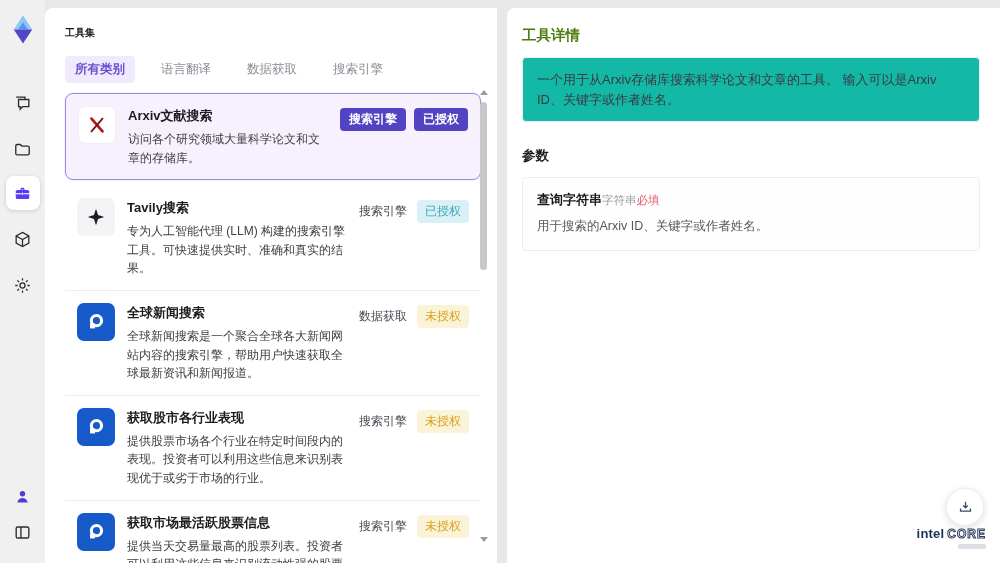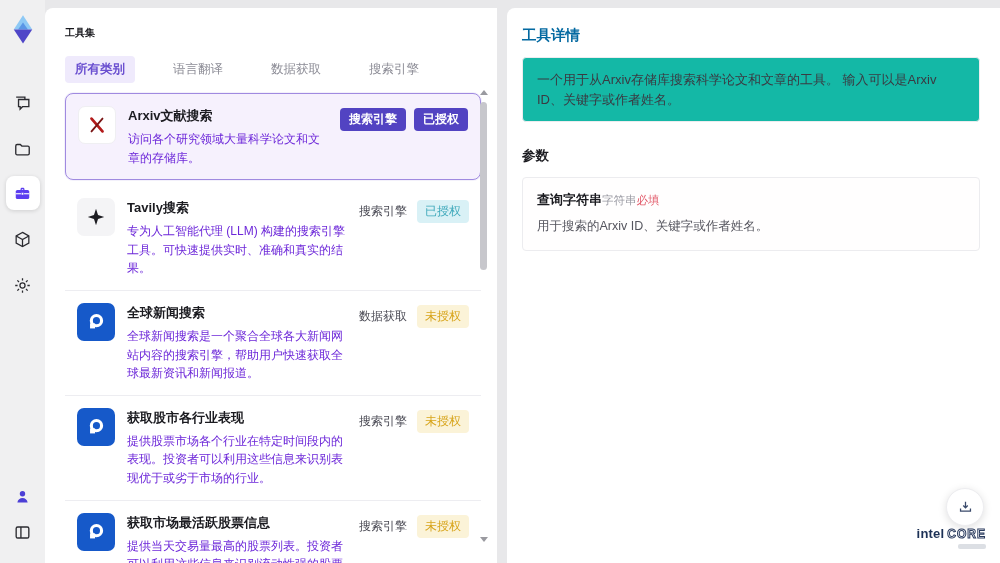--- a/index.html
+++ b/index.html
@@ -19,51 +19,51 @@
   .rail-spacer { flex:1; }
   .rail-icon.user { margin-bottom:2px; }
   .rail-icon.panel { margin-bottom:14px; }
 
   
   .panel-left { position:absolute; left:45px; top:8px; width:452px; height:555px; background:#ffffff; border-radius:8px 0 0 0; overflow:hidden; }
   .panel-right { position:absolute; left:507px; top:8px; width:493px; height:555px; background:#ffffff; border-radius:8px 0 0 0; }
 
   
   .pl-title { font-size:10px; font-weight:bold; color:#17171c; padding:18px 0 0 20px; }
-  .tabs { display:flex; align-items:center; gap:28px; padding:16px 0 0 20px; }
+  .tabs { display:flex; align-items:center; gap:16px; padding:16px 0 0 20px; }
   .tab { font-size:12.5px; color:#8b8b95; padding:5px 10px; border-radius:4px; cursor:pointer; white-space:nowrap; }
   .tab.active { background:#efeafc; color:#6a4fd0; font-weight:bold; }
 
   .tool-list { margin:10px 20px 0 20px; width:416px; }
   .tool-card { display:flex; gap:12px; padding:12px 12px; border-bottom:1px solid #ededf1; cursor:pointer; background:#fff; }
   .tool-card.selected { border:1.5px solid #a08ae0; background:#f6f1fd; border-radius:8px; margin-bottom:6px; box-shadow:0 0 0 1px rgba(160,138,224,.12); }
   .tool-icon { width:38px; height:38px; border-radius:7px; flex:0 0 38px; display:flex; align-items:center; justify-content:center; background:#f4f4f6; }
   .tool-icon.white { background:#ffffff; border:1px solid #efeff2; }
   .tool-icon.blue { background:#1659c9; }
   .tool-icon svg { width:22px; height:22px; }
   .tool-body { flex:1; min-width:0; }
   .tool-name { font-size:13px; font-weight:bold; color:#1b1b20; margin-top:1px; }
-  .tool-desc { font-size:12px; color:#6d28d9; line-height:1.55; margin-top:5px; }
+  .tool-desc { font-size:12px; color:#404040; line-height:1.55; margin-top:5px; }
   .tool-badges { display:flex; gap:8px; align-items:flex-start; white-space:nowrap; padding-top:2px; }
   .badge { font-size:12px; padding:3px 8px; border-radius:4px; }
   .badge.cat { color:#4b4b55; padding:3px 2px; }
   .badge.cyan { background:#d9f1f6; color:#3fa9bb; }
   .badge.yellow { background:#fbf3d8; color:#d7a41b; }
   .tool-card.selected .badge { background:#5243c2; color:#ffffff; padding:3px 9px; font-weight:bold; }
 
   
   .scrollbar { position:absolute; right:9px; top:82px; width:9px; height:452px; }
   .sb-arrow { width:0; height:0; border-left:4px solid transparent; border-right:4px solid transparent; margin:0 auto; }
   .sb-arrow.up { border-bottom:5px solid #9a9aa0; }
   .sb-arrow.down { border-top:5px solid #9a9aa0; position:absolute; bottom:0; left:0; right:0; margin:auto; }
   .sb-thumb { position:absolute; top:12px; left:1px; width:7px; height:168px; background:#c7c7cc; border-radius:4px; }
 
   
   .pr-inner { padding:18px 20px 0 15px; }
-  .pr-title { font-size:14.5px; font-weight:bold; color:#0369a1; }
+  .pr-title { font-size:14.5px; font-weight:bold; color:#4d7c0f; }
   .pr-sub { font-size:13.5px; font-weight:bold; color:#1b1b20; margin-top:25px; }
   .info-box { margin-top:12px; border:1px solid #ececef; border-radius:4px; background:#14b8a6; padding:12px 14px; font-size:13px; color:#3a3a42; line-height:1.5; }
   .param-box { margin-top:12px; border:1px solid #ececef; border-radius:4px; background:#fffefe; padding:13px 14px 15px 14px; }
   .param-head { display:flex; align-items:baseline; gap:0; }
   .param-name { font-size:13px; font-weight:bold; color:#1b1b20; }
   .param-type { font-size:11.5px; color:#9a9aa3; }
   .param-req { font-size:11.5px; color:#e25a6a; }
   .param-desc { font-size:12.5px; color:#55555e; margin-top:9px; }
 
   

